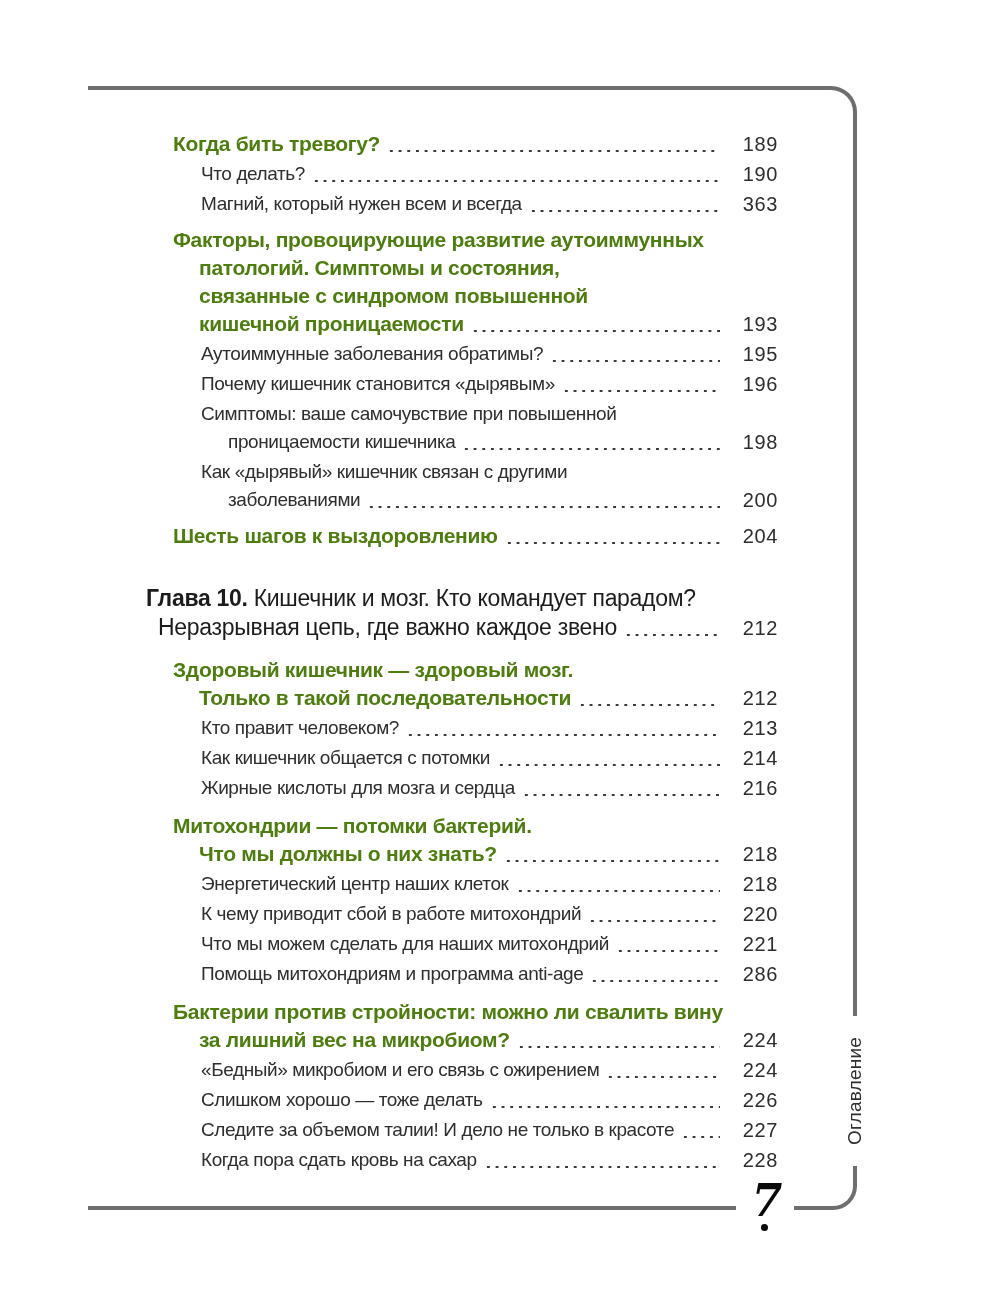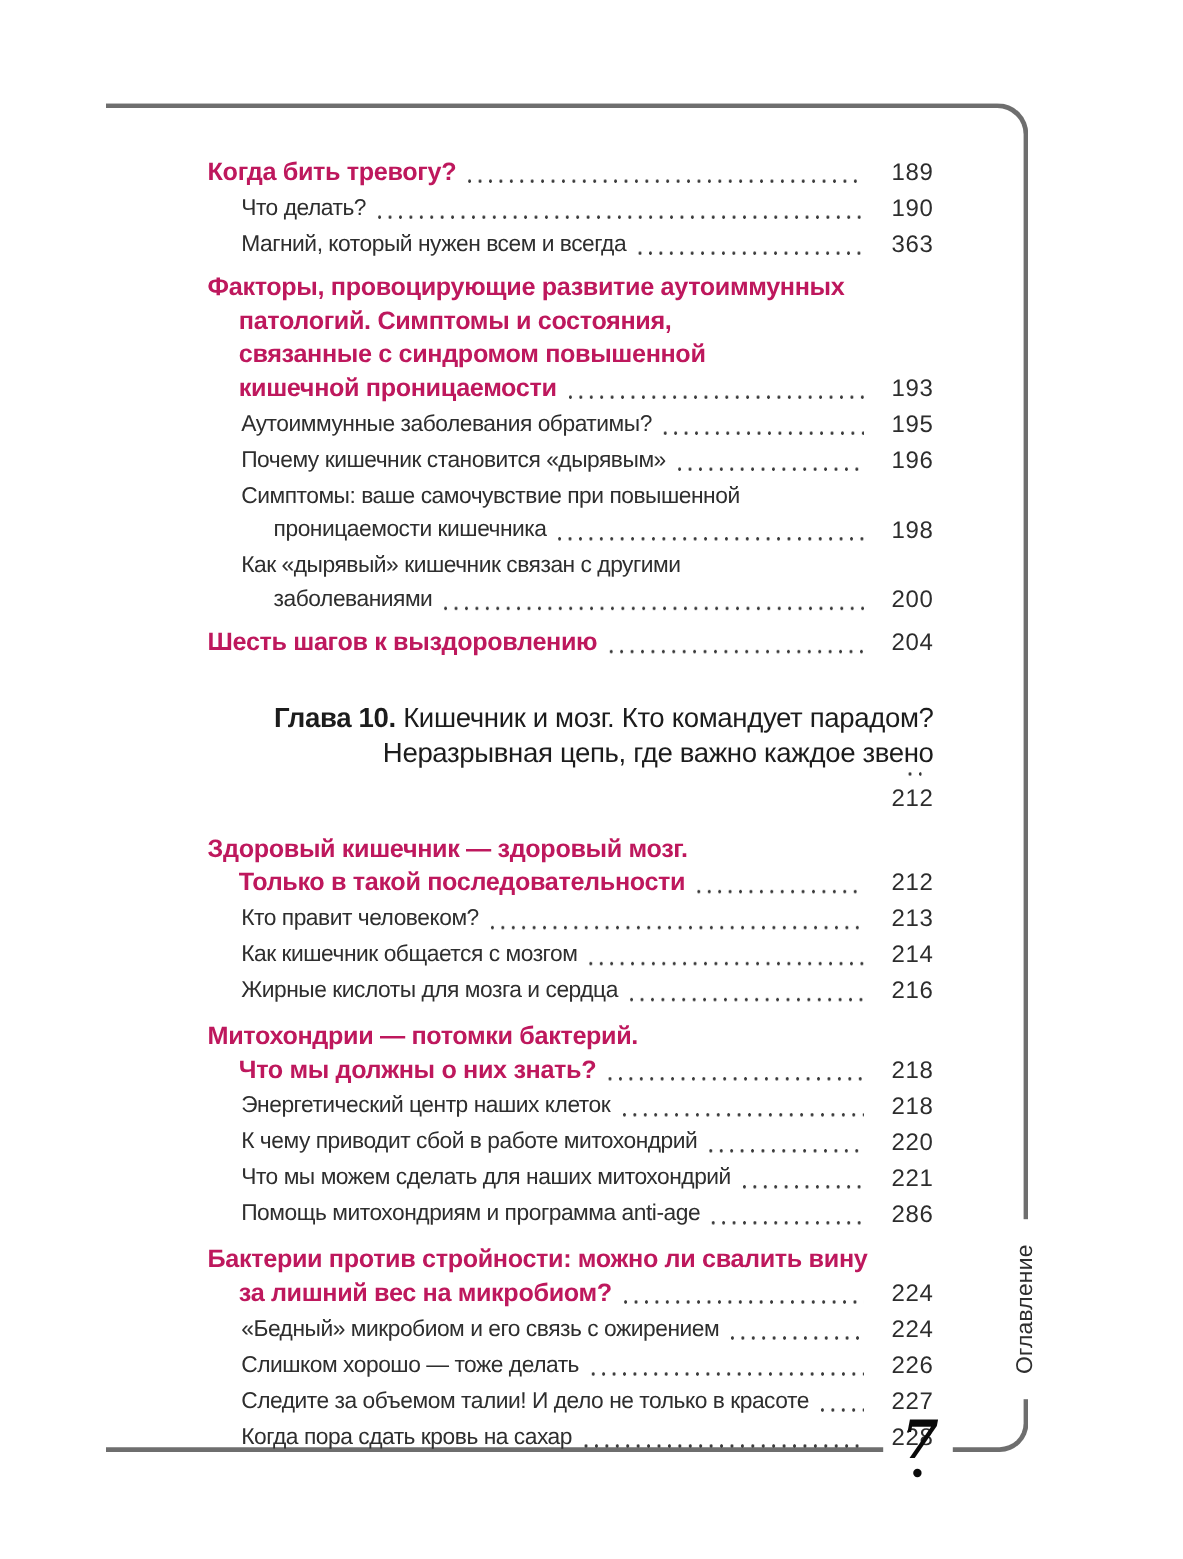--- a/index.html
+++ b/index.html
@@ -48,27 +48,27 @@
   .entry { margin-top:2px; }
   .entry:first-child { margin-top:0; }
   .sp-small { margin-top:8px; }
   .sp-group { margin-top:10px; }
   .sp-chapter { margin-top:34px; }
   .sp-after-chapter { margin-top:14px; }
 
   .row { display:flex; align-items:flex-end; line-height:28px; }
   .txt { white-space:nowrap; }
 
-  .lvl-chapter .row { line-height:29px;justify-content:flex-end; }
+  .lvl-chapter .row { line-height:29px; }
   .lvl-chapter .txt { font-size:23px; font-weight:400; color:#1c1c1c; letter-spacing:-0.3px; }
   .lvl-chapter .prefix { font-weight:700; }
   .lvl-chapter .row.first { margin-left:0; }
-  .lvl-chapter .row.cont  { margin-left:12px;flex-direction:column; }
-
-  .lvl-a .txt { font-size:21px; font-weight:700; color:#be185d; letter-spacing:-0.3px; }
+  .lvl-chapter .row.cont  { margin-left:12px; }
+
+  .lvl-a .txt { font-size:21px; font-weight:700; color:#4d7c0f; letter-spacing:-0.3px; }
   .lvl-a .row.first { margin-left:27px; }
   .lvl-a .row.cont  { margin-left:53px; }
 
   .lvl-b .txt { font-size:19px; font-weight:400; color:#2e2e2e; letter-spacing:-0.4px; }
   .lvl-b .row.first { margin-left:55px; }
   .lvl-b .row.cont  { margin-left:82px; }
 
   .dots {
     flex:1 1 auto; min-width:14px; height:6px; margin:0 10px 4px 7px;
     background-image:radial-gradient(circle, #3a3a3a 1.25px, rgba(0,0,0,0) 1.45px);
@@ -190,21 +190,21 @@
       </div>
       <div class="entry lvl-b">
         <div class="row first">
           <span class="txt">Кто правит человеком?</span>
           <span class="dots"></span>
           <span class="page">213</span>
         </div>
       </div>
       <div class="entry lvl-b">
         <div class="row first">
-          <span class="txt">Как кишечник общается с мозгом</span>
+          <span class="txt">Как кишечник общается с потомки</span>
           <span class="dots"></span>
           <span class="page">214</span>
         </div>
       </div>
       <div class="entry lvl-b">
         <div class="row first">
           <span class="txt">Жирные кислоты для мозга и сердца</span>
           <span class="dots"></span>
           <span class="page">216</span>
         </div>

